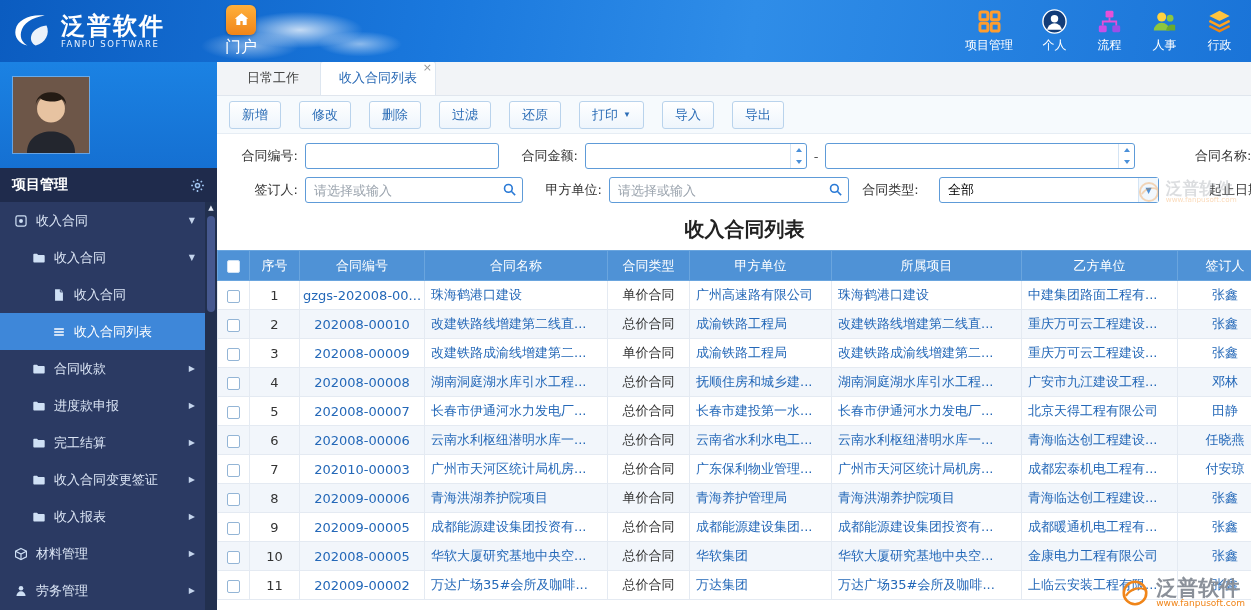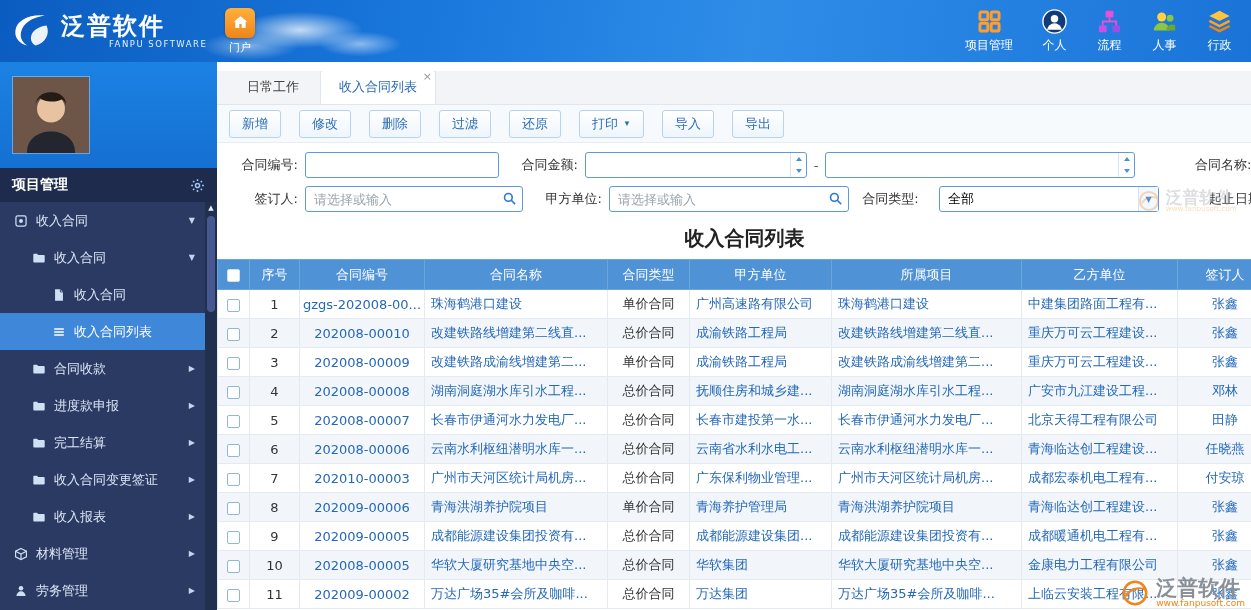--- a/index.html
+++ b/index.html
@@ -10,26 +10,26 @@
   .topbar { height:62px; display:flex; align-items:center; position:relative;
     background:
       radial-gradient(ellipse 90px 26px at 300px 30px, rgba(255,255,255,.75), rgba(255,255,255,0) 70%),
       radial-gradient(ellipse 60px 18px at 360px 44px, rgba(255,255,255,.5), rgba(255,255,255,0) 70%),
       radial-gradient(ellipse 70px 20px at 250px 46px, rgba(255,255,255,.45), rgba(255,255,255,0) 70%),
       linear-gradient(100deg,#0b5cc0 0%, #1a78dd 35%, #2f8de8 60%, #1a74d8 100%);
   }
   .logo { width:217px; display:flex; align-items:center; gap:9px; padding-left:12px; flex:none; }
   .logo-ic svg { width:40px; height:40px; display:block; }
   .logo-title { color:#fff; font-size:24px; font-weight:bold; letter-spacing:2px; line-height:26px; }
-  .logo-sub { color:#e8f2ff; font-size:8.5px; letter-spacing:1.5px;margin-left:48px; }
+  .logo-sub { color:#e8f2ff; font-size:8.5px; letter-spacing:1.5px; }
   .portal { display:flex; flex-direction:column; align-items:center; gap:2px; margin-left:8px; cursor:pointer; }
   .portal-ic { width:30px; height:30px; border-radius:6px; background:linear-gradient(#ffb03a,#f08519);
     display:flex; align-items:center; justify-content:center; box-shadow:0 1px 3px rgba(0,0,0,.25); }
   .portal-ic svg { width:19px; height:19px; }
-  .portal-label { color:#fff; font-size:11px; }
+  .portal-label { color:#fff; font-size:16px; }
   .top-nav { margin-left:auto; display:flex; gap:28px; padding-right:18px; }
   .nav-item { display:flex; flex-direction:column; align-items:center; gap:2px; cursor:pointer; }
   .nav-ic svg { width:27px; height:27px; display:block; }
   .nav-label { color:#fff; font-size:12px; white-space:nowrap; }
 
   
   .main-row { display:flex; height:548px; }
 
   
   .sidebar { width:217px; flex:none; background:#2b3a63; display:flex; flex-direction:column; }
@@ -48,21 +48,21 @@
   .menu-item.lvl2 { padding-left:32px; }
   .menu-item.lvl3 { padding-left:52px; }
   .menu-item.selected { background:#3e87d9; color:#fff; }
   .menu-ic svg { width:14px; height:14px; display:block; }
   .m-arrow { margin-left:auto; margin-right:10px; font-size:8px; color:#c4d4ec; }
   .side-scroll { position:absolute; top:0; right:0; bottom:0; width:12px; background:#22304f; }
   .scroll-up { position:absolute; top:2px; left:0; width:12px; text-align:center; color:#e8eef8; font-size:7px; cursor:pointer; }
   .scroll-thumb { position:absolute; top:14px; left:2px; width:8px; height:96px; background:#46588f; border-radius:4px; cursor:pointer; }
 
   
-  .content { flex:1; background:#fff; display:flex; flex-direction:column; position:relative; overflow:hidden;margin-top:9px; }
+  .content { flex:1; background:#fff; display:flex; flex-direction:column; position:relative; overflow:hidden; }
   .tabbar { height:34px; flex:none; background:#f2f4f7; border-bottom:1px solid #e0e6ee; display:flex; align-items:flex-end; padding-left:12px; gap:3px; }
   .tab { padding:7px 18px 8px; color:#444; cursor:pointer; position:relative; }
   .tab.active { background:#fff; border:1px solid #dde6f0; border-bottom:none; color:#2a6ab5; border-radius:3px 3px 0 0; }
   .tab-close { position:absolute; top:0px; right:3px; font-size:11px; color:#999; cursor:pointer; line-height:11px; }
 
   .toolbar { height:38px; flex:none; background:#f6fafd; border-bottom:1px solid #e6edf4; display:flex; align-items:center; gap:18px; padding-left:12px; }
   .btn { background:linear-gradient(#ffffff,#eef5fc); border:1px solid #b9d3ec; color:#2c6db6; font-size:13px;
     padding:4px 12px; border-radius:3px; cursor:pointer; display:inline-flex; align-items:center; gap:5px; white-space:nowrap; }
   .btn .caret { font-size:8px; color:#2c6db6; }
 

